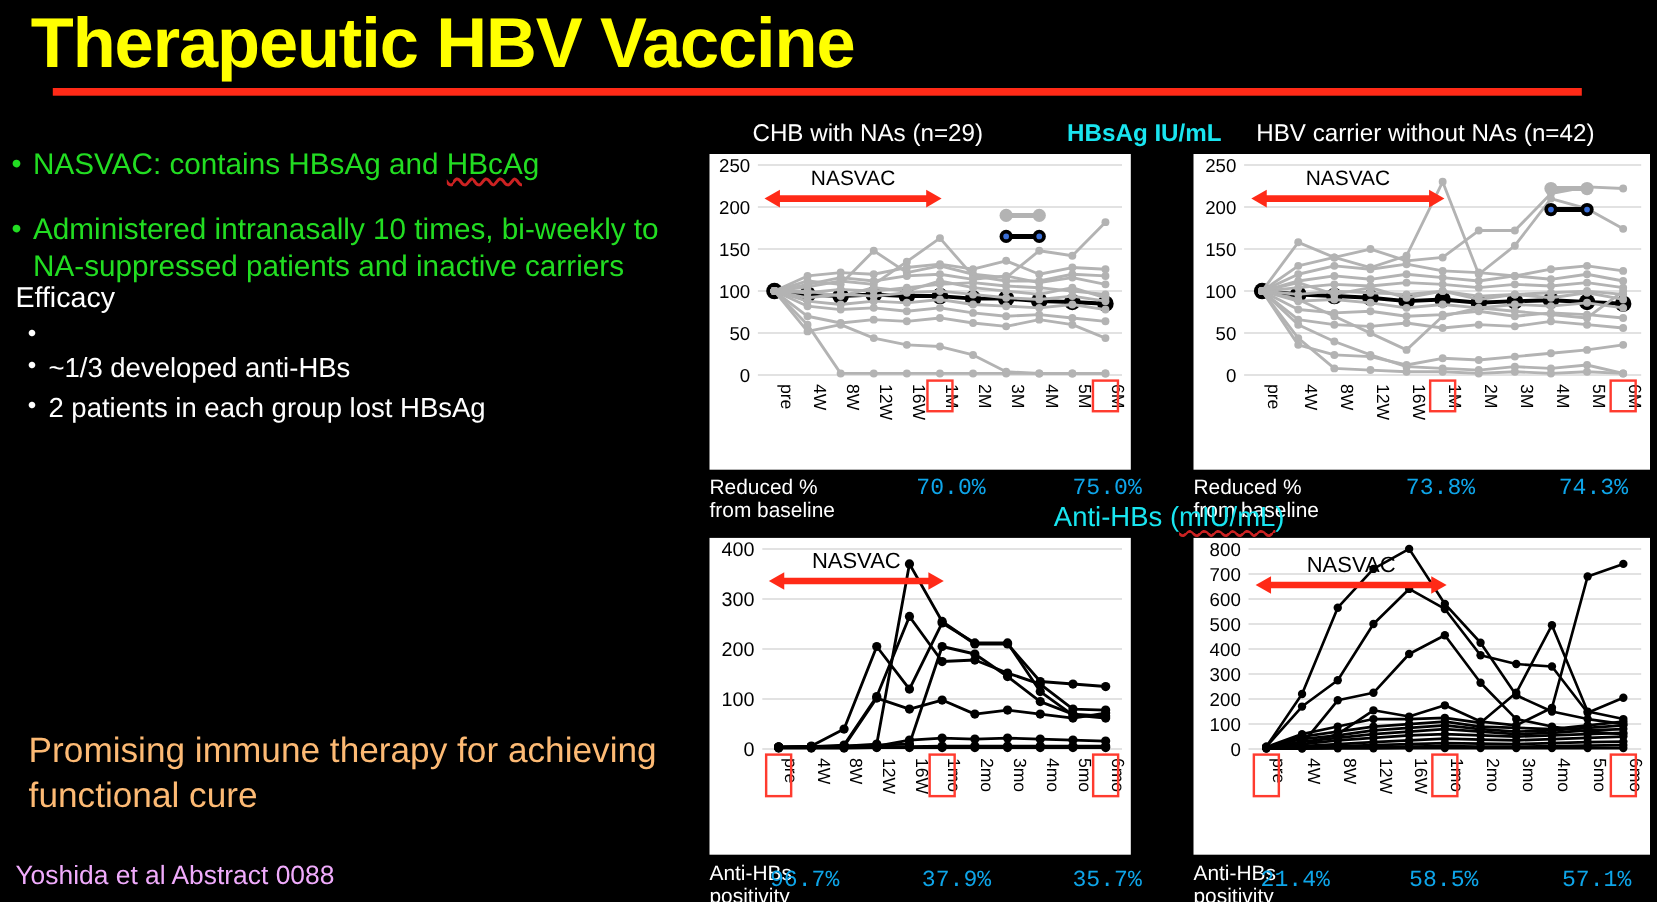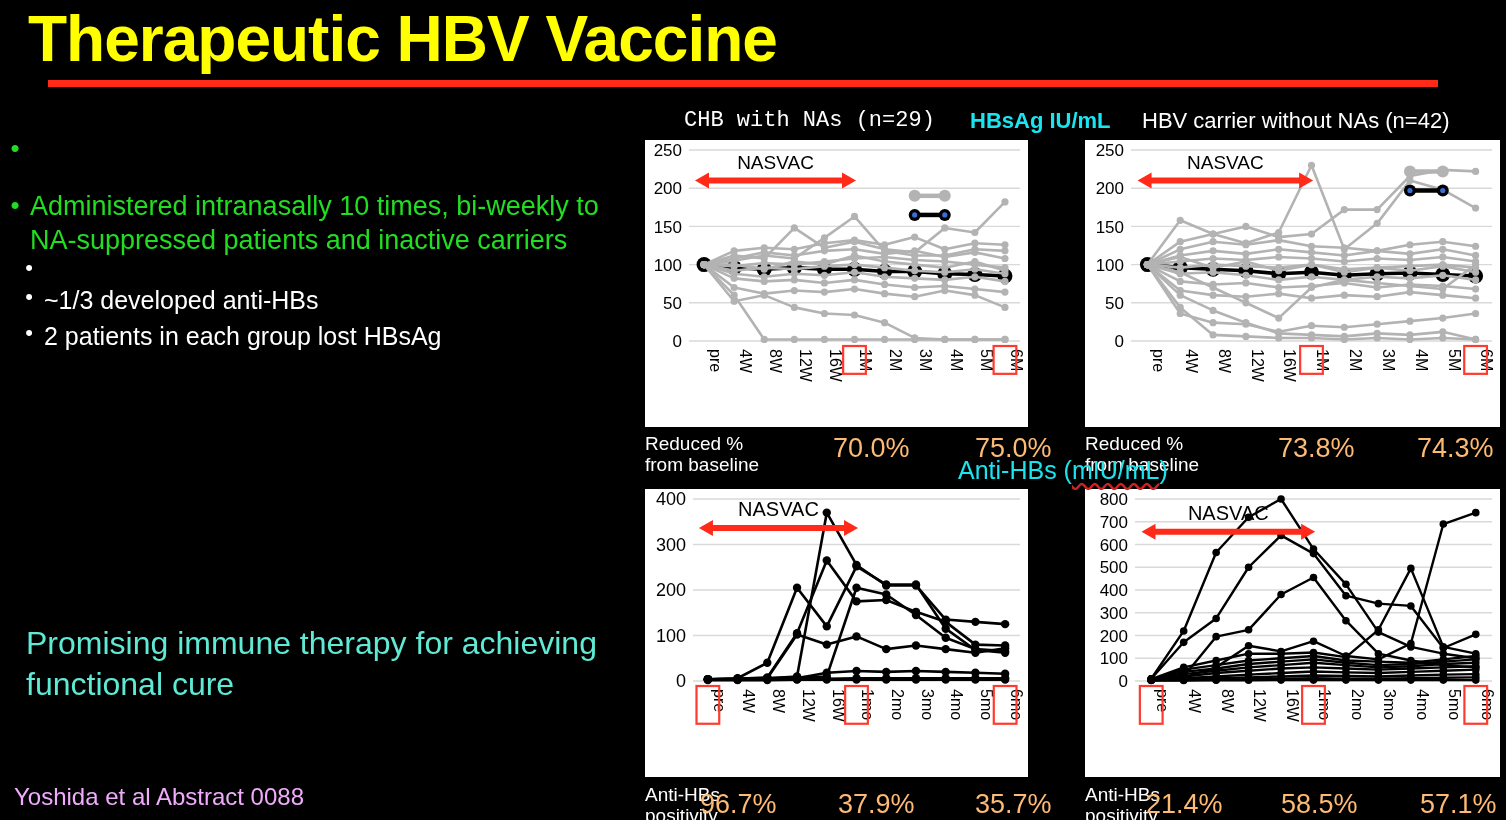--- a/index.html
+++ b/index.html
@@ -21,43 +21,43 @@
   .wavy{text-decoration:underline;text-decoration-color:#cc2222;
         text-decoration-style:wavy;text-underline-offset:3px;}
   #gap1{height:18px;}
 
   #efficacy{position:absolute;left:14px;top:255px;width:640px;}
   #efficacy-title{font-size:26px;color:#fff;margin-bottom:4px;}
   .eff-row{display:flex;margin-bottom:3px;}
   .eff-dot{width:30px;flex:0 0 30px;text-align:center;font-size:22px;color:#fff;}
   .eff-txt{font-size:25px;color:#fff;line-height:1.3;}
 
-  #promise{position:absolute;left:26px;top:623px;width:600px;font-size:32px;
-           color:#5eead4;line-height:1.28;}
+  #promise{position:absolute;left:26px;top:662px;width:600px;font-size:32px;
+           color:#fdba74;line-height:1.28;}
   #citation{position:absolute;left:14px;top:783px;font-size:24px;color:#f0abfc;}
 
   
   .hdr{position:absolute;font-size:22px;white-space:nowrap;}
-  #hdr-left{left:684px;top:108px;color:#fff;font-family:Liberation Mono, monospace;}
+  #hdr-left{left:684px;top:108px;color:#fff;}
   #hdr-mid{left:970px;top:108px;color:#19E5F0;font-weight:bold;}
   #hdr-right{left:1142px;top:108px;color:#fff;}
   #hdr-antihbs{position:absolute;left:958px;top:456px;font-size:25px;color:#19E5F0;
                white-space:nowrap;z-index:6;}
 
   
   .panel{position:absolute;background:#fff;}
   #panel-tl{left:645px;top:140px;width:383px;height:287px;}
   #panel-tr{left:1085px;top:140px;width:415px;height:287px;}
   #panel-bl{left:645px;top:489px;width:383px;height:288px;}
   #panel-br{left:1085px;top:489px;width:415px;height:288px;}
   .panel svg{display:block;width:100%;height:100%;}
 
   
   .foot{position:absolute;font-size:19px;color:#fff;line-height:1.12;white-space:nowrap;}
-  .pct{position:absolute;font-size:27px;color:#fdba74;white-space:nowrap;}
+  .pct{position:absolute;font-size:21px;color:#0ea5e9;white-space:nowrap;font-family:Liberation Mono, monospace;}
 
   #red-lbl-l{left:645px;top:433px;}
   #red-l-1{left:833px;top:433px;}
   #red-l-2{left:975px;top:433px;}
   #red-lbl-r{left:1085px;top:433px;}
   #red-r-1{left:1278px;top:433px;}
   #red-r-2{left:1417px;top:433px;}
 
   #pos-lbl-l{left:645px;top:784px;}
   #pos-l-1{left:700px;top:789px;}
@@ -70,29 +70,31 @@
 </style>
 </head>
 <body>
 
 <div id="title">Therapeutic HBV Vaccine</div>
 <div id="title-rule"></div>
 
 <div id="left-col">
   <div class="bullet-row green">
     <div class="bullet-dot">•</div>
+    <div class="bullet-txt">NASVAC: contains HBsAg and <span class="wavy">HBcAg</span></div>
   </div>
   <div id="gap1"></div>
   <div class="bullet-row green">
     <div class="bullet-dot">•</div>
     <div class="bullet-txt">Administered intranasally 10 times, bi-weekly to NA-suppressed patients and inactive carriers</div>
   </div>
 </div>
 
 <div id="efficacy">
+  <div id="efficacy-title">Efficacy</div>
   <div class="eff-row">
     <div class="eff-dot">•</div>
   </div>
   <div class="eff-row">
     <div class="eff-dot">•</div>
     <div class="eff-txt">~1/3 developed anti-HBs</div>
   </div>
   <div class="eff-row">
     <div class="eff-dot">•</div>
     <div class="eff-txt">2 patients in each group lost HBsAg</div>

